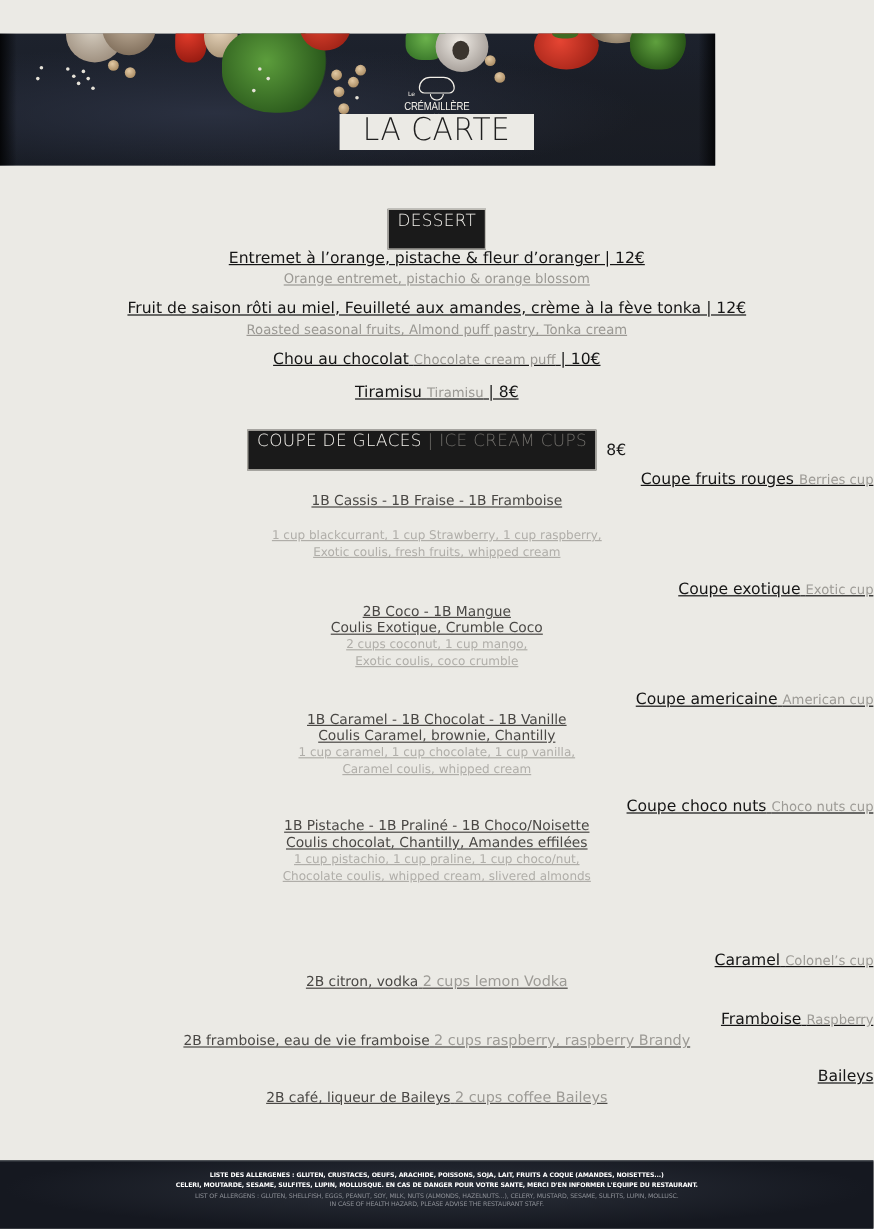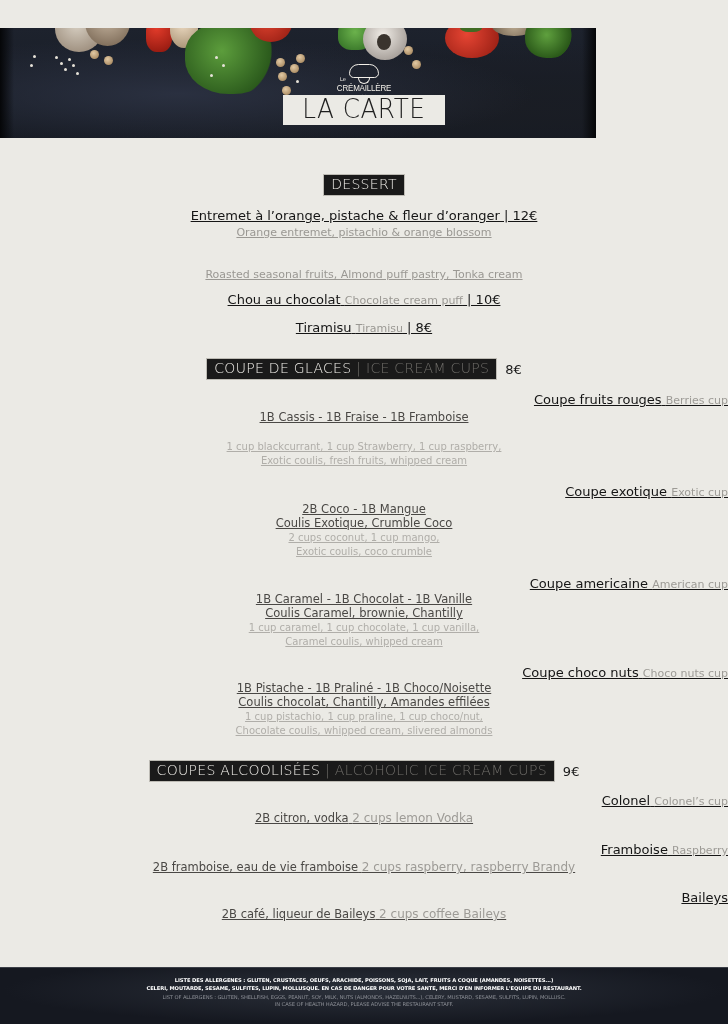--- a/index.html
+++ b/index.html
@@ -61,21 +61,21 @@
     color: #1f1f1f; line-height: 30px; transform: scaleX(0.95);
   }
 
   
   .content { position: absolute; left: 0; top: 110px; width: 728px; height: 857px; }
   .abs { position: absolute; left: 0; width: 728px; text-align: center; white-space: nowrap; text-decoration: underline; }
 
   .banner-row { position: absolute; left: 0; width: 728px; display: flex; justify-content: center; align-items: center; }
   .banner {
     background: #1a1a1a; color: #f1efea; font-family: "DejaVu Sans", sans-serif; font-weight: 300;
-    font-size: 14px; letter-spacing: 0.3px; line-height: 19px; height: 22px; padding: 0 7px;
+    font-size: 14px; letter-spacing: 0.3px; line-height: 19px; height: 34px; padding: 0 7px;
     border: 1px solid #bdbbb4;
   }
   .banner .en { color: #6f6d69; }
   .banner .sep { color: #6f6d69; }
   .banner-price { margin-left: 8px; font-size: 13px; color: #1a1a1a; }
 
   .item-name { font-size: 13px; color: #151515; }
   .item-name .en { color: #9a9893; font-size: 11px; }
   .item-en { font-size: 11px; color: #9a9893; }
   .line-dark { font-size: 11.5px; color: #4a4845; }
@@ -168,20 +168,21 @@
 
     <div class="banner-row" style="top:64px">
       <div class="banner">
         <span>DESSERT</span>
       </div>
     </div>
 
     <div class="abs item-name" style="top:98px">Entremet à l’orange, pistache &amp; fleur d’oranger | 12€</div>
     <div class="abs item-en" style="top:116px">Orange entremet, pistachio &amp; orange blossom</div>
 
+    <div class="abs item-name" style="top:140px">Fruit de saison rôti au miel, Feuilleté aux amandes, crème à la fève tonka | 12€</div>
     <div class="abs item-en" style="top:158px">Roasted seasonal fruits, Almond puff pastry, Tonka cream</div>
 
     <div class="abs item-name" style="top:182px">
       <span>Chou au chocolat</span>
       <span class="en">Chocolate cream puff</span>
       <span> | 10€</span>
     </div>
 
     <div class="abs item-name" style="top:210px">
       <span>Tiramisu</span>
@@ -223,29 +224,23 @@
 
     <div class="abs item-cup" style="top:555px">
       <span>Coupe choco nuts</span>
       <span class="en">Choco nuts cup</span>
     </div>
     <div class="abs line-dark" style="top:571px">1B Pistache - 1B Praliné - 1B Choco/Noisette</div>
     <div class="abs line-dark" style="top:585px">Coulis chocolat, Chantilly, Amandes effilées</div>
     <div class="abs line-light" style="top:601px">1 cup pistachio, 1 cup praline, 1 cup choco/nut,</div>
     <div class="abs line-light" style="top:615px">Chocolate coulis, whipped cream, slivered almonds</div>
 
-    <div class="banner-row" style="top:650px">
-      <div class="banner">
-        <span>COUPES ALCOOLISÉES</span><span class="sep"> | </span><span class="en">ALCOHOLIC ICE CREAM CUPS</span>
-      </div>
-      <span class="banner-price">9€</span>
-    </div>
 
     <div class="abs item-cup" style="top:683px">
-      <span>Colonel</span>
+      <span>Caramel</span>
       <span class="en">Colonel’s cup</span>
     </div>
     <div class="abs line-dark mix" style="top:701px">
       <span>2B citron, vodka</span>
       <span class="en">2 cups lemon Vodka</span>
     </div>
 
     <div class="abs item-cup" style="top:732px">
       <span>Framboise</span>
       <span class="en">Raspberry</span>

